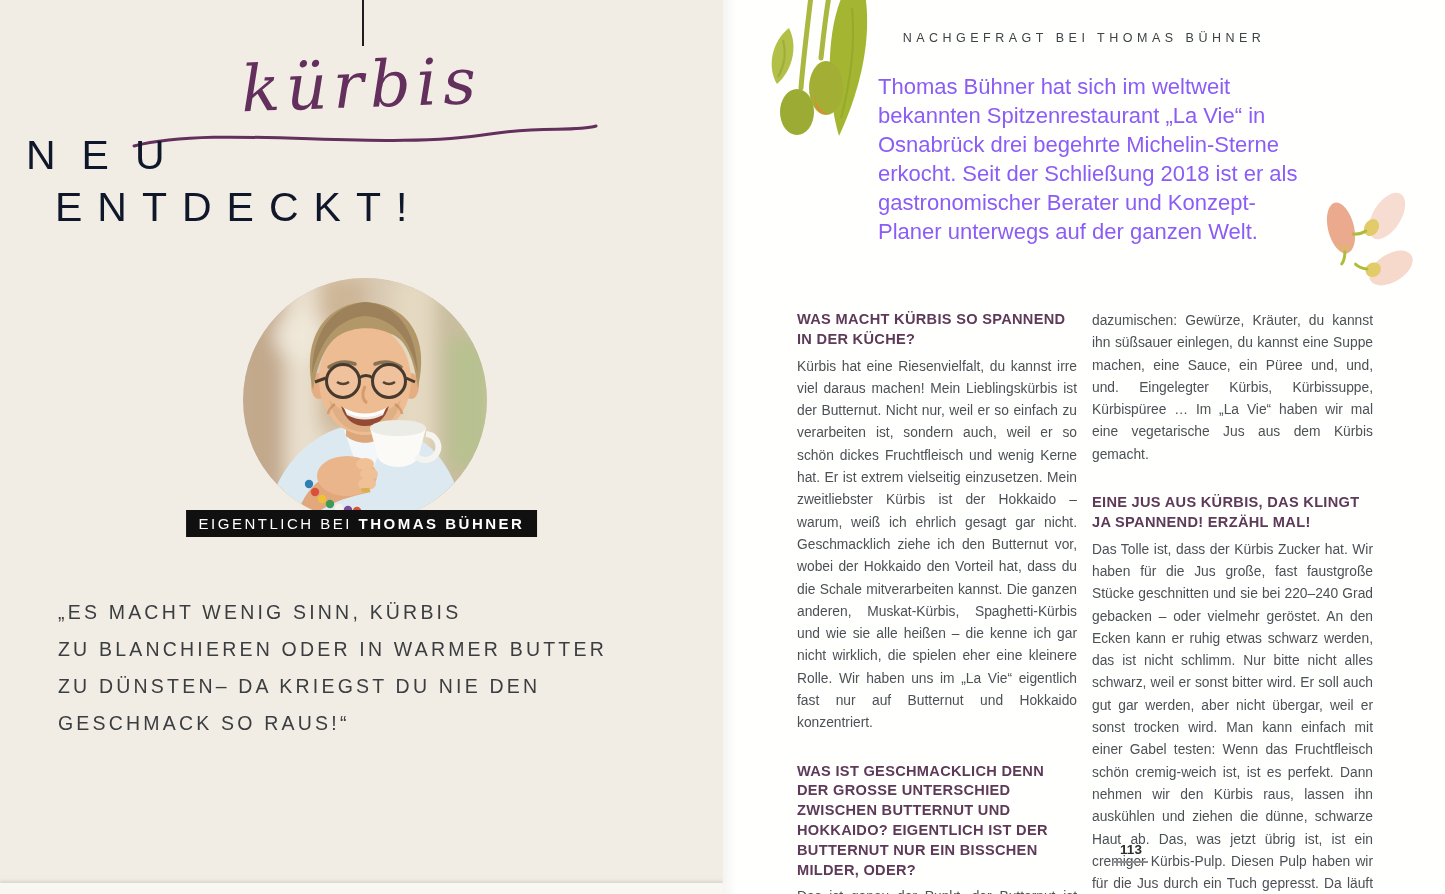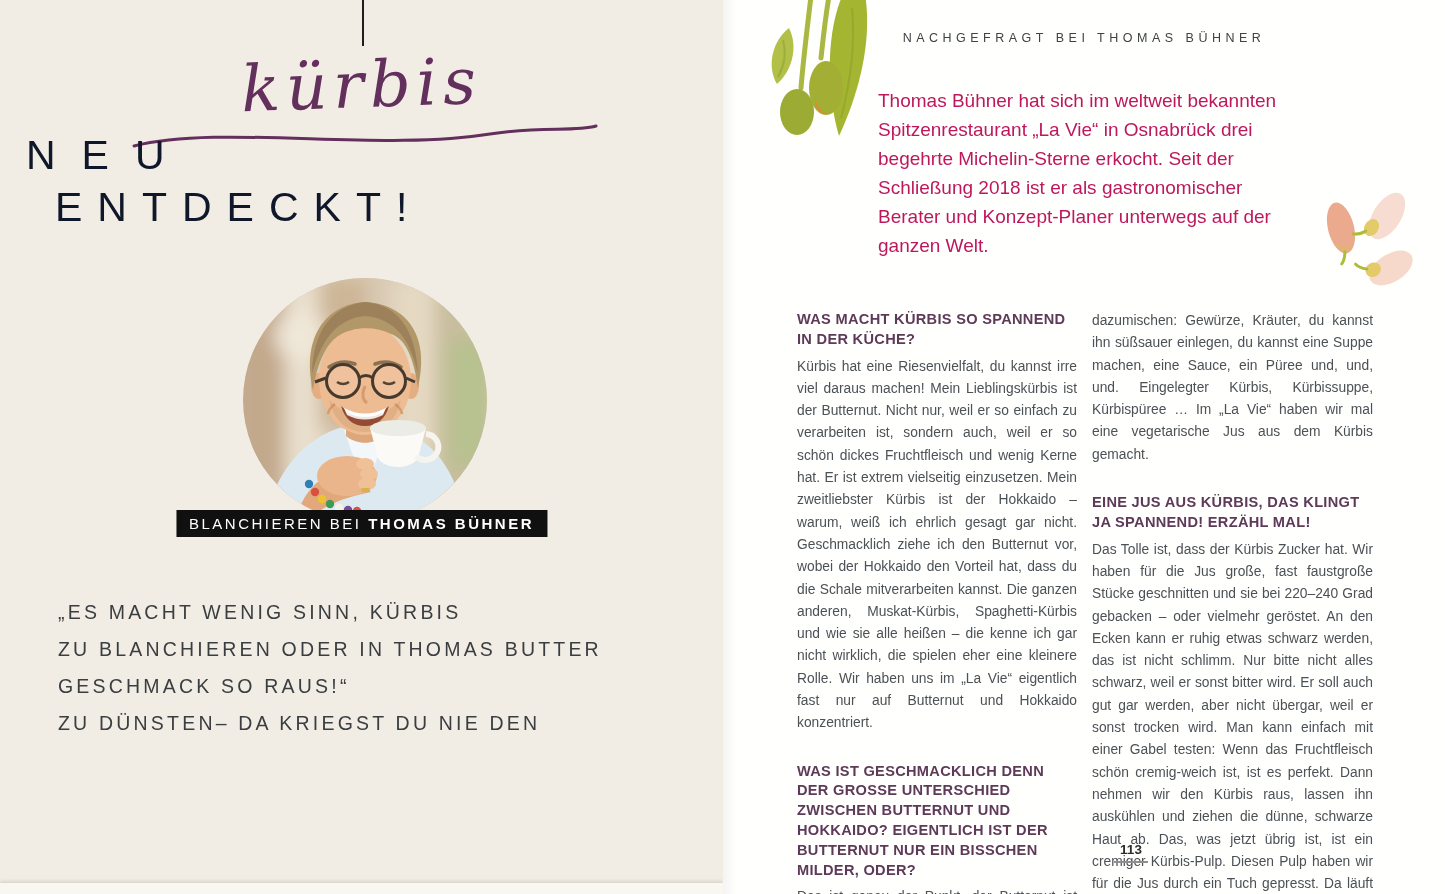--- a/index.html
+++ b/index.html
@@ -53,22 +53,22 @@
   .gutter-shade {
     position:absolute; left:0; top:0; width:14px; height:894px;
     background:linear-gradient(to right, rgba(0,0,0,0.045), rgba(0,0,0,0));
   }
   .olive { position:absolute; left:30px; top:0; }
   .rp-header {
     position:absolute; left:0; top:31px; width:722px; text-align:center;
     font-size:12.5px; letter-spacing:4.5px; color:#3e4347;
   }
   .intro {
-    position:absolute; left:155px; top:86px; width:421px;
-    font-size:19px; line-height:29px; color:#be185d;
+    position:absolute; left:155px; top:72px; width:421px;
+    font-size:22px; line-height:29px; color:#8b5cf6;
   }
   .petals { position:absolute; left:594px; top:186px; }
   .col { position:absolute; top:310px; }
   .col-1 { left:74px;  width:280px; }
   .col-2 { left:369px; width:281px; }
   .col-heading {
     font-size:14.6px; line-height:19.8px; letter-spacing:0.3px;
     color:#5e3a59; font-weight:700; margin:0 0 6px 0;
   }
   .col-body {
@@ -169,28 +169,28 @@
           <circle cx="79" cy="221" r="4.2" fill="#eec233"></circle>
           <circle cx="87" cy="226" r="4.2" fill="#3d9b54"></circle>
           <circle cx="96" cy="230" r="4.2" fill="#f5f1e8"></circle>
           <circle cx="105" cy="232" r="4.2" fill="#7a4a96"></circle>
           <circle cx="114" cy="233" r="4.2" fill="#d9503c"></circle>
         </g>
       </svg>
     </div>
 
     <div class="badge">
-      <span>BLANCHIEREN BEI </span><span class="badge-name">THOMAS BÜHNER</span>
+      <span>EIGENTLICH BEI </span><span class="badge-name">THOMAS BÜHNER</span>
     </div>
 
     <div class="quote">
       <span style="display:block">„ES MACHT WENIG SINN, KÜRBIS</span>
-      <span style="display:block">ZU BLANCHIEREN ODER IN THOMAS BUTTER</span>
+      <span style="display:block">ZU BLANCHIEREN ODER IN WARMER BUTTER</span>
+      <span style="display:block">ZU DÜNSTEN– DA KRIEGST DU NIE DEN</span>
       <span style="display:block">GESCHMACK SO RAUS!“</span>
-      <span style="display:block">ZU DÜNSTEN– DA KRIEGST DU NIE DEN</span>
     </div>
 
     <div class="left-bottom-edge"></div>
   </div>
 
   <div class="page-right">
     <div class="gutter-shade"></div>
 
     <svg class="olive" width="118" height="144" viewBox="0 0 118 144">
       <path d="M112,-6 C118,30 112,80 86,136 C74,96 72,34 90,-6 Z" fill="#a4b531"></path>

